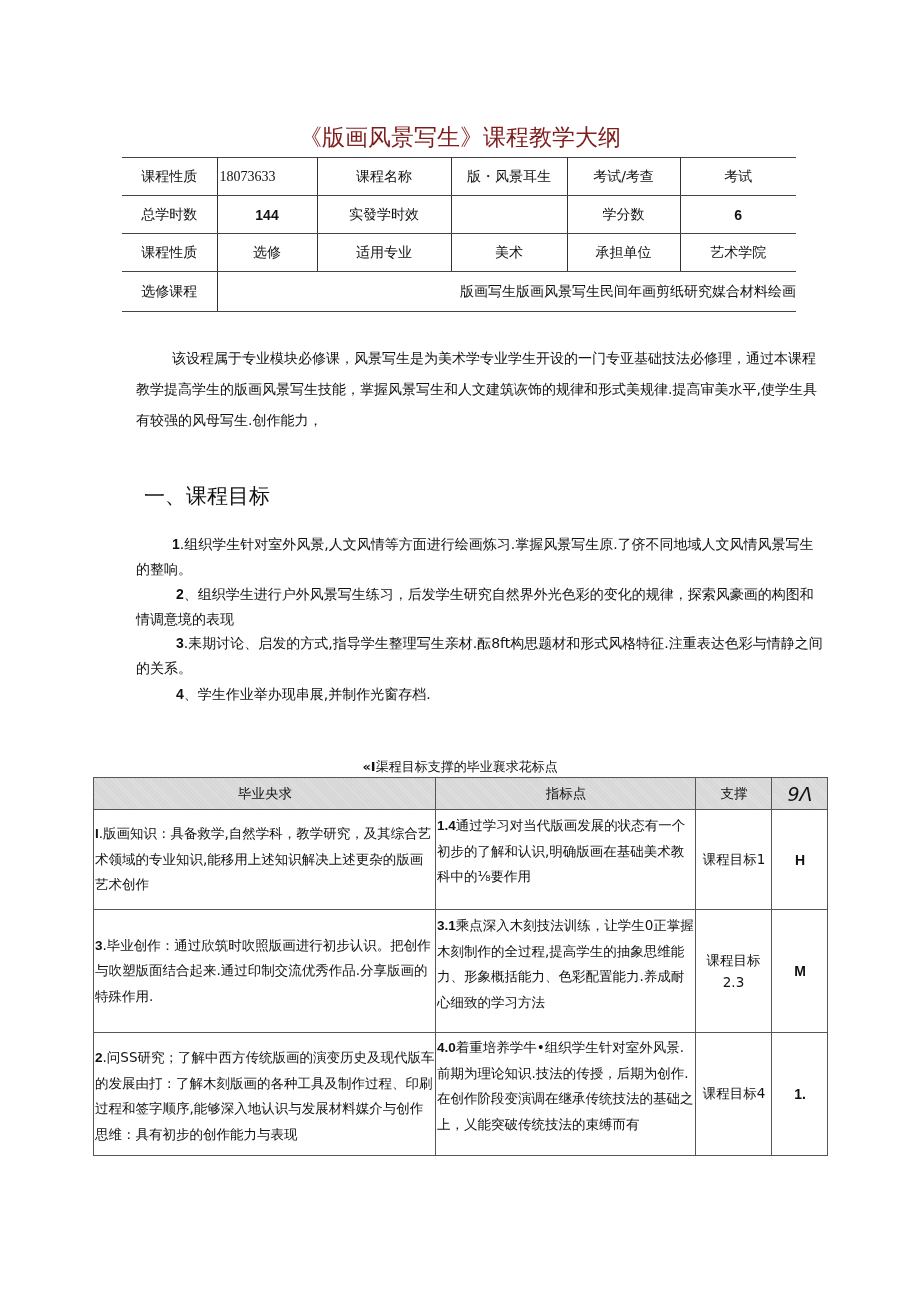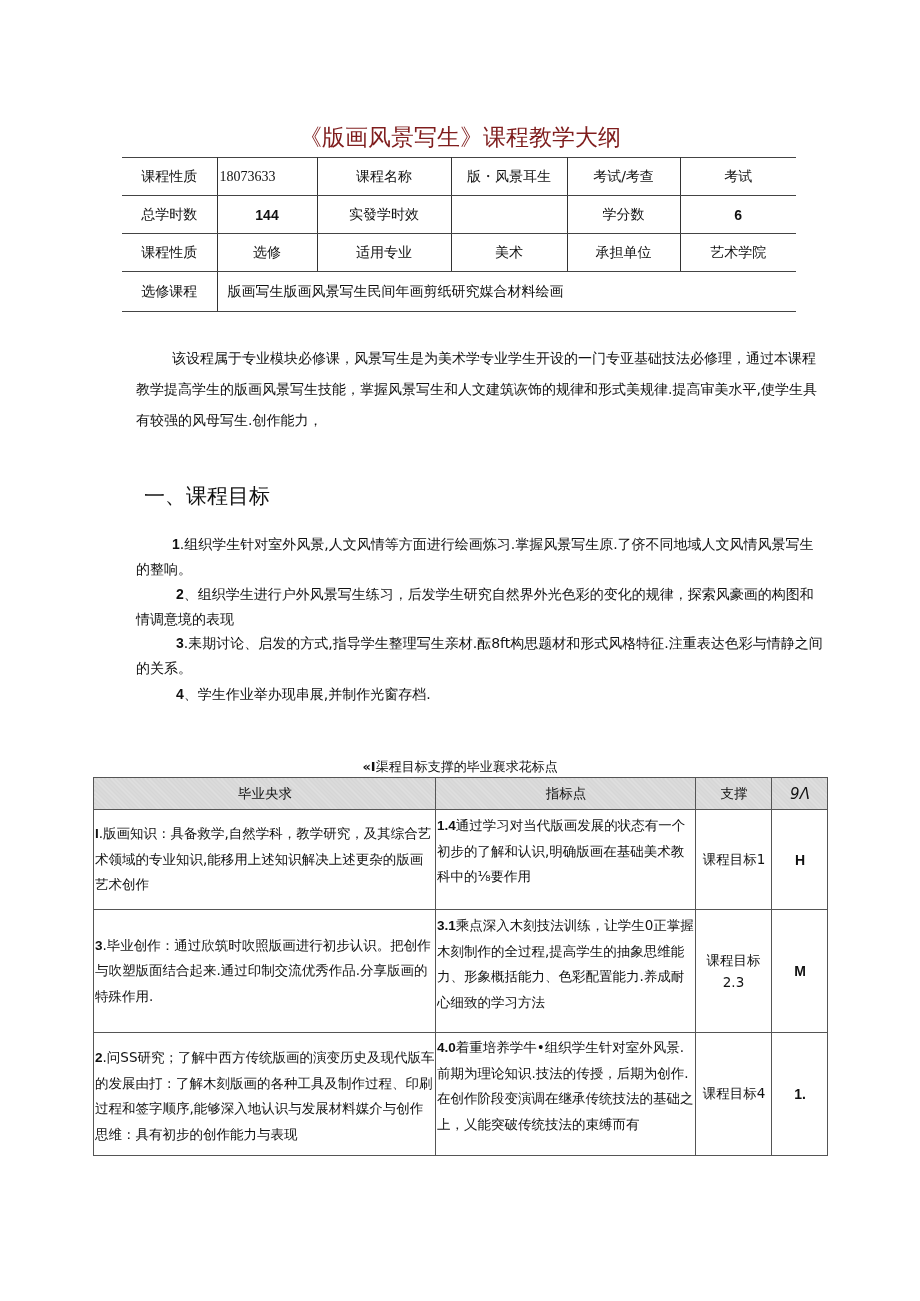--- a/index.html
+++ b/index.html
@@ -20,21 +20,21 @@
   }
   .info td {
     border-top: 1.5px solid #444; border-bottom: 1.5px solid #444;
     border-left: 1px solid #333; border-right: 1px solid #333;
     text-align: center; padding: 0; height: 37px;
   }
   .info tr td:first-child { border-left: none; }
   .info tr td:last-child { border-right: none; }
   .info td.code { text-align: left; padding-left: 2px; font-family: "Liberation Serif", serif; font-weight: normal; font-size: 14px; }
   .info td.b { font-weight: bold; font-family: "Liberation Sans", sans-serif; }
-  .info td.elective { text-align: left; padding-left: 10px; }
+  .info td.elective { text-align: right; padding-left: 10px; }
 
   .para {
     position: absolute; left: 136px; width: 690px;
     font-size: 14px; line-height: 31px; color: #111;
   }
   .para .indent { display: inline-block; width: 36px; }
   .section-h {
     position: absolute; left: 144px; top: 482px; font-size: 21px; color: #111;
   }
   .goal {
@@ -52,21 +52,21 @@
     border-collapse: collapse; table-layout: fixed; font-size: 13.5px;
   }
   .req td, .req th {
     border: 1px solid #555; padding: 0 0 0 1px; vertical-align: middle;
   }
   .req th {
     height: 31px; font-weight: normal; text-align: center;
     background: #d6d6d6;
     background-image: repeating-linear-gradient(45deg, rgba(255,255,255,0.25) 0 1px, transparent 1px 3px);
   }
-  .req th.last { font-size: 15px; font-style: italic; }
+  .req th.last { font-size: 19px; font-style: italic; }
   .req td.txt { line-height: 25.5px; text-align: left; }
   .req td.ctr { text-align: center; }
   .req td.bold { font-weight: bold; font-family: "Liberation Sans", sans-serif; font-size: 14px; }
   .req .lead { font-weight: bold; font-family: "Liberation Sans", sans-serif; }
 </style>
 </head>
 <body>
 
 <div class="title">《版画风景写生》课程教学大纲</div>
 

